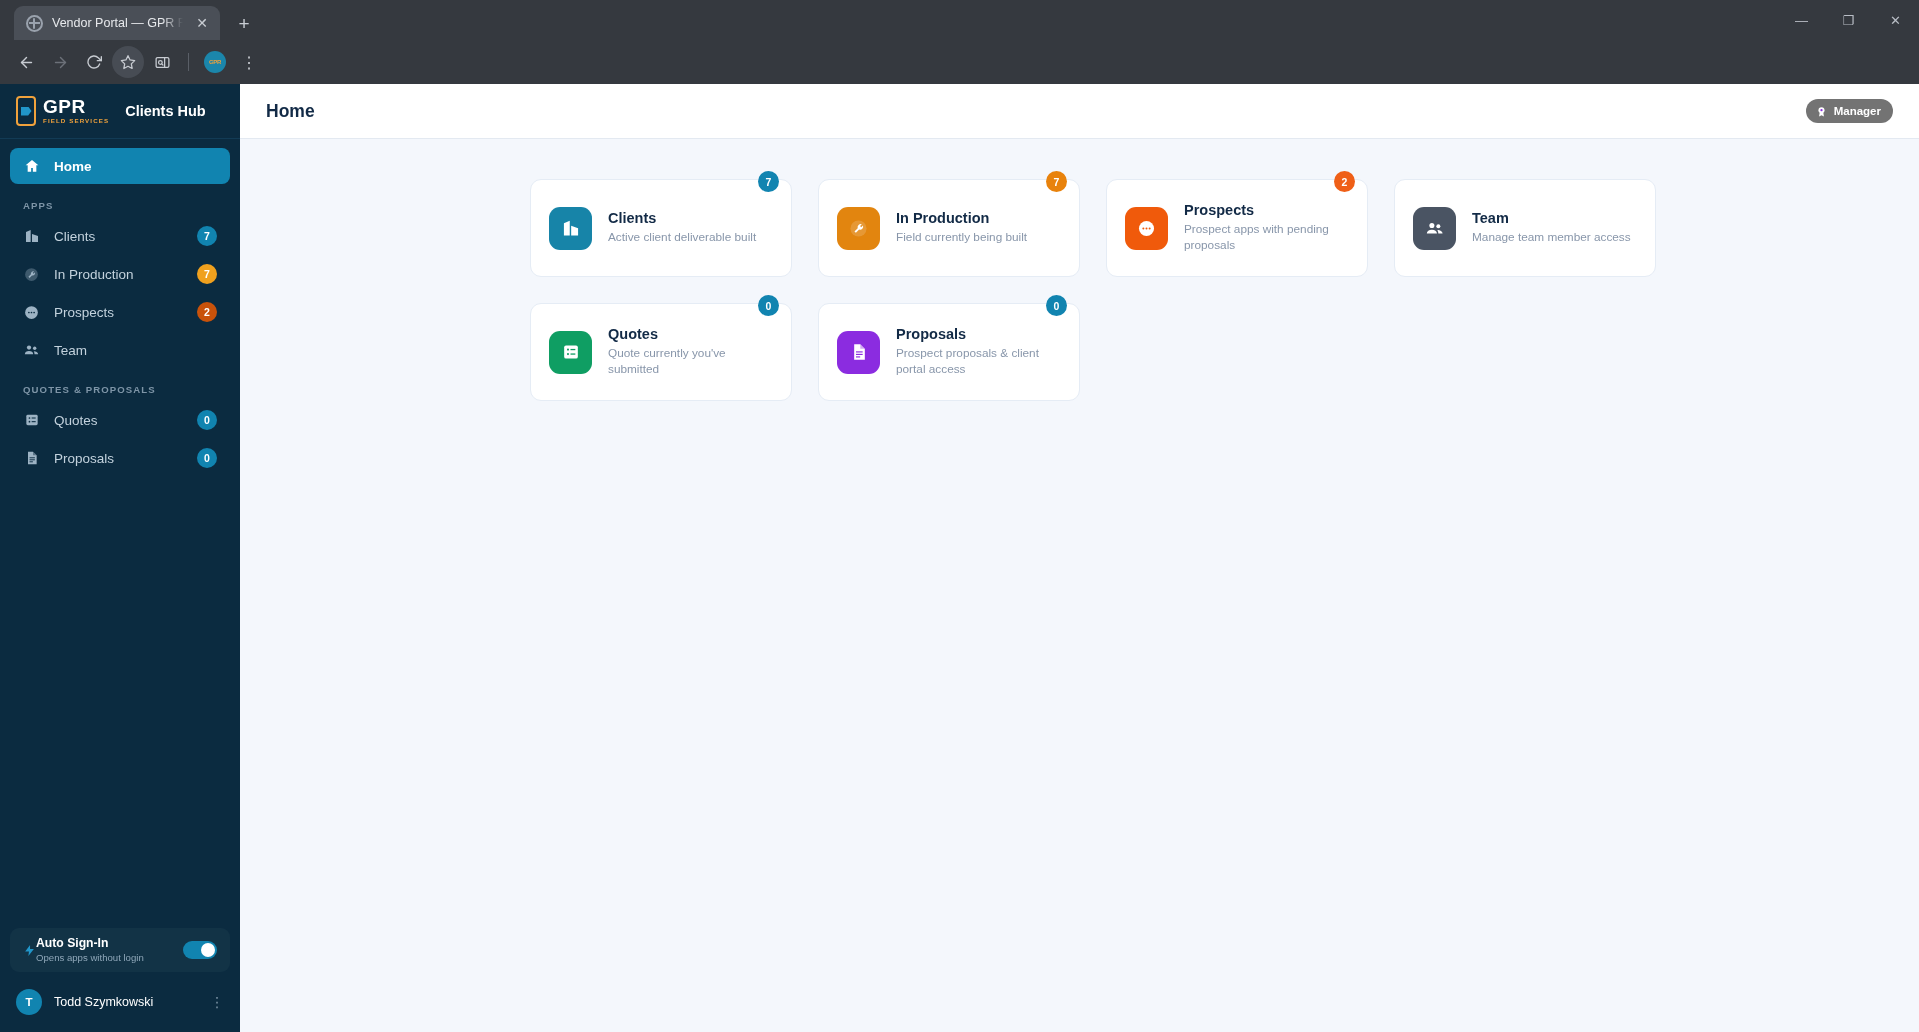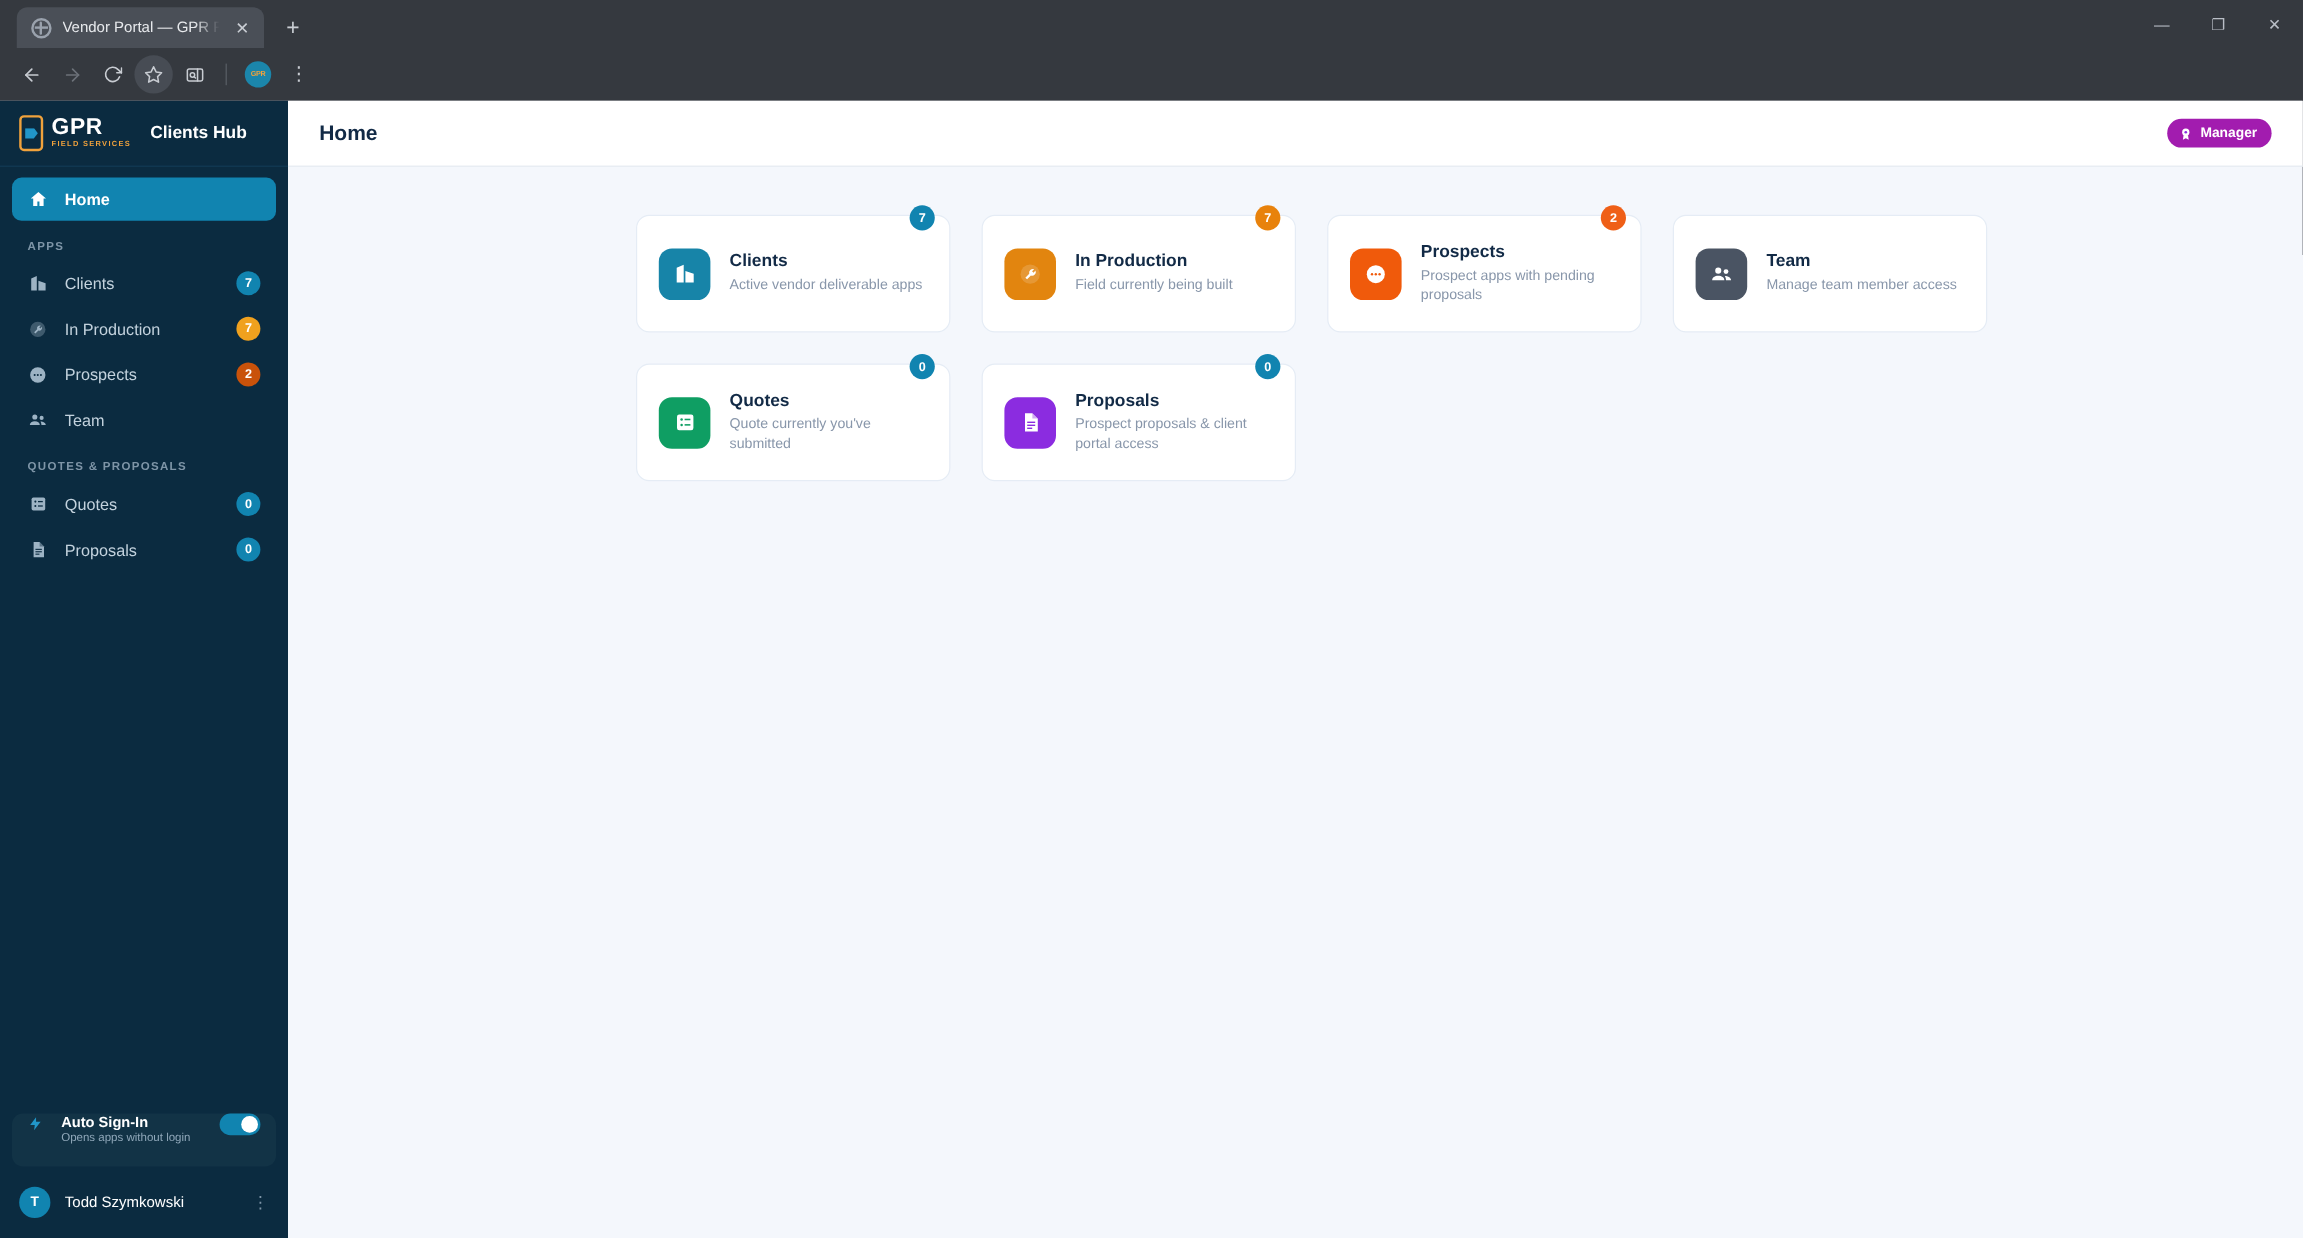--- a/index.html
+++ b/index.html
@@ -125,21 +125,21 @@
   }
   .sb-badge {
     min-width: 20px; height: 20px; padding: 0 6px; border-radius: 10px;
     display: flex; align-items: center; justify-content: center;
     font-size: 10.5px; font-weight: bold; color: #ffffff;
   }
 
   .sb-foot { padding: 0 10px 12px; }
   .autosign {
     background: #123346; border-radius: 9px; height: 44px;
-    display: flex; gap: 15px; padding: 0 13px; margin-bottom: 12px;
+    display: flex; align-items: center; gap: 0; padding: 0 13px; margin-bottom: 12px;
   }
   .bolt { color: #2196c9; font-size: 15px; }
   .as-txt { flex: 1; line-height: 1.25; }
   .as-title { color: #ffffff; font-size: 12.2px; font-weight: bold; }
   .as-sub { color: #8fa7b9; font-size: 9.6px; }
   .toggle {
     width: 34px; height: 18px; border-radius: 10px; background: #1184b0;
     position: relative; flex: 0 0 34px;
   }
   .toggle::after {
@@ -156,21 +156,21 @@
   .kebab { color: #7e95a7; font-size: 14px; line-height: 1; letter-spacing: 0; }
 
   
   .main { flex: 1; display: flex; flex-direction: column; min-width: 0; }
   .topbar {
     height: 55px; background: #ffffff; border-bottom: 1px solid #e3e9f1;
     display: flex; align-items: center; padding: 0 26px; flex: 0 0 55px;
   }
   .ptitle { font-size: 17.5px; font-weight: bold; color: #122a46; flex: 1; }
   .role-pill {
-    height: 24px; padding: 0 12px 0 9px; border-radius: 12px; background: #a21caf;
+    height: 24px; padding: 0 12px 0 9px; border-radius: 12px; background: #737373;
     display: flex; align-items: center; gap: 6px;
     color: #ffffff; font-size: 11.5px; font-weight: bold;
   }
 
   .content { flex: 1; padding: 40px 0 0 0; overflow: hidden; }
   .grid {
     display: grid; grid-template-columns: repeat(4, 262px);
     gap: 26px 26px; padding-left: 290px;
   }
   .card {
@@ -398,21 +398,21 @@
 
           <div class="card">
             <span class="cbadge" style="background:#1184b0">7</span>
             <span class="tile" style="background:#1784a8">
               <svg width="20" height="20" viewBox="0 0 24 24" fill="currentColor">
                   <path d="M3.5 21V6.2l7-3V21zM12.2 21V9.4l8.3 2.8V21zM5.4 8h1.7v1.7H5.4zm3 0h1.7v1.7h-1.7zM5.4 11.1h1.7v1.7H5.4zm3 0h1.7v1.7h-1.7zM5.4 14.2h1.7v1.7H5.4zm3 0h1.7v1.7h-1.7zM14.2 13.3h1.7V15h-1.7zm2.9 0h1.7V15h-1.7zM14.2 16.4h1.7v1.7h-1.7zm2.9 0h1.7v1.7h-1.7z"></path>
                 </svg>
             </span>
             <span class="ctxt">
               <span class="ctitle" style="display:block">Clients</span>
-              <span class="cdesc" style="display:block">Active vendor deliverable apps</span>
+              <span class="cdesc" style="display:block">Active client deliverable built</span>
             </span>
           </div>
 
           <div class="card">
             <span class="cbadge" style="background:#e8820c">7</span>
             <span class="tile" style="background:#e2850f">
               <svg width="21" height="21" viewBox="0 0 24 24" fill="none">
                   <circle cx="12" cy="12" r="9.2" fill="#ffffff" opacity="0.16"></circle>
                   <path d="M15.8 7.2a3.6 3.6 0 0 0-4.7 4.4l-3.7 3.7 1.6 1.6 3.7-3.7a3.6 3.6 0 0 0 4.4-4.7l-2 2-1.3-1.3z" fill="#ffffff"></path>
                 </svg>

